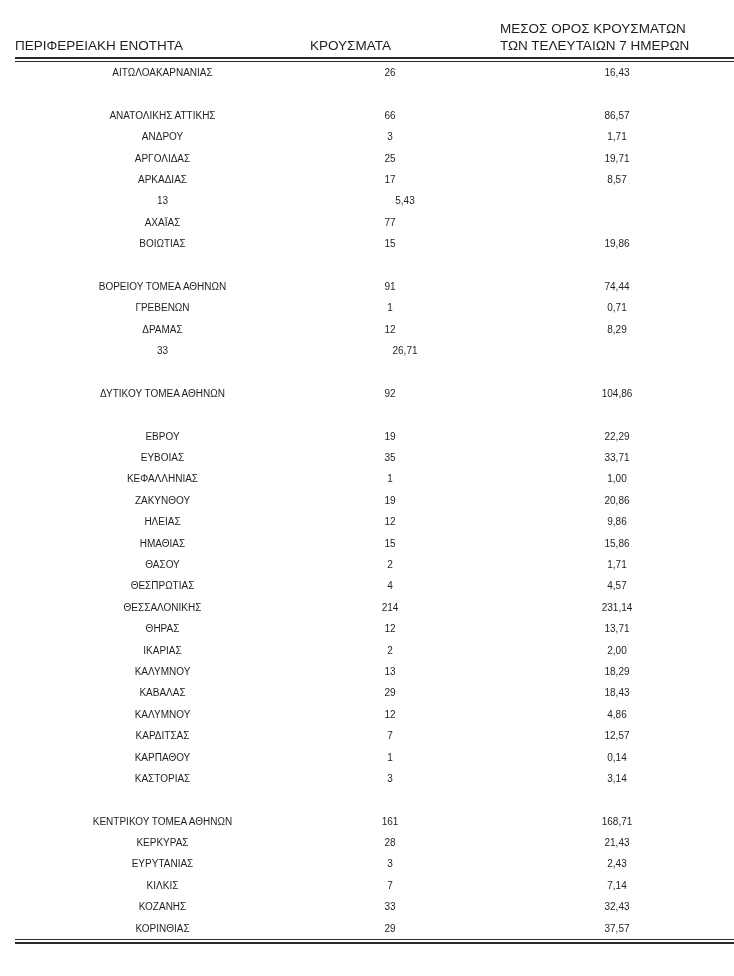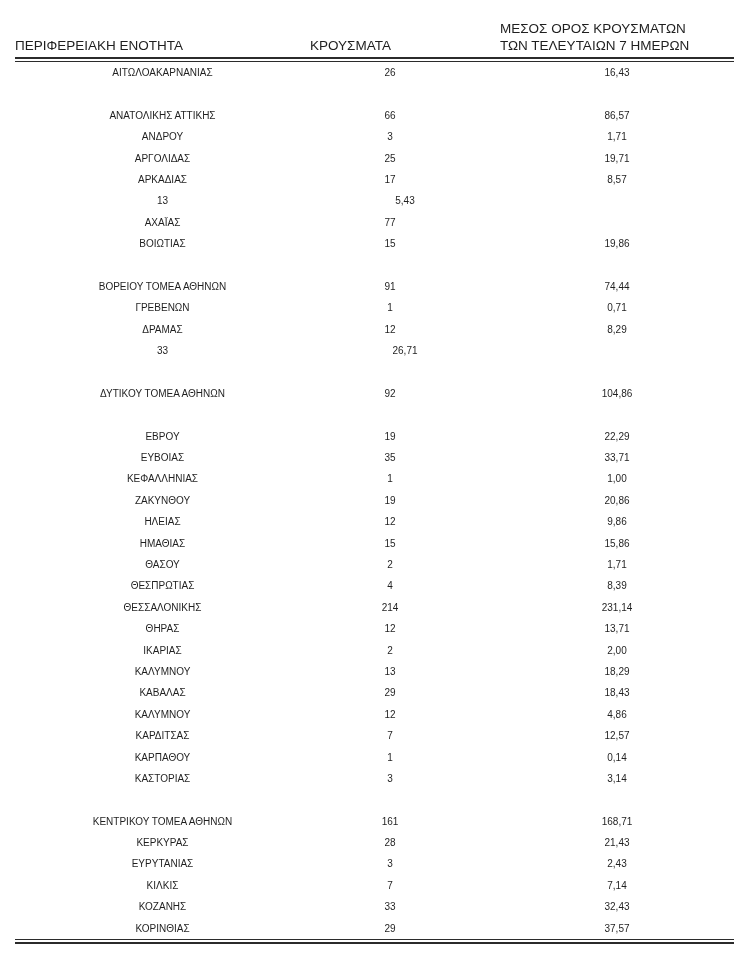--- a/index.html
+++ b/index.html
@@ -175,21 +175,21 @@
         <div class="cell c3">15,86</div>
       </div>
       <div class="row">
         <div class="cell c1">ΘΑΣΟΥ</div>
         <div class="cell c2">2</div>
         <div class="cell c3">1,71</div>
       </div>
       <div class="row">
         <div class="cell c1">ΘΕΣΠΡΩΤΙΑΣ</div>
         <div class="cell c2">4</div>
-        <div class="cell c3">8,39</div>
+        <div class="cell c3">4,57</div>
       </div>
       <div class="row">
         <div class="cell c1">ΘΕΣΣΑΛΟΝΙΚΗΣ</div>
         <div class="cell c2">214</div>
         <div class="cell c3">231,14</div>
       </div>
       <div class="row">
         <div class="cell c1">ΘΗΡΑΣ</div>
         <div class="cell c2">12</div>
         <div class="cell c3">13,71</div>

